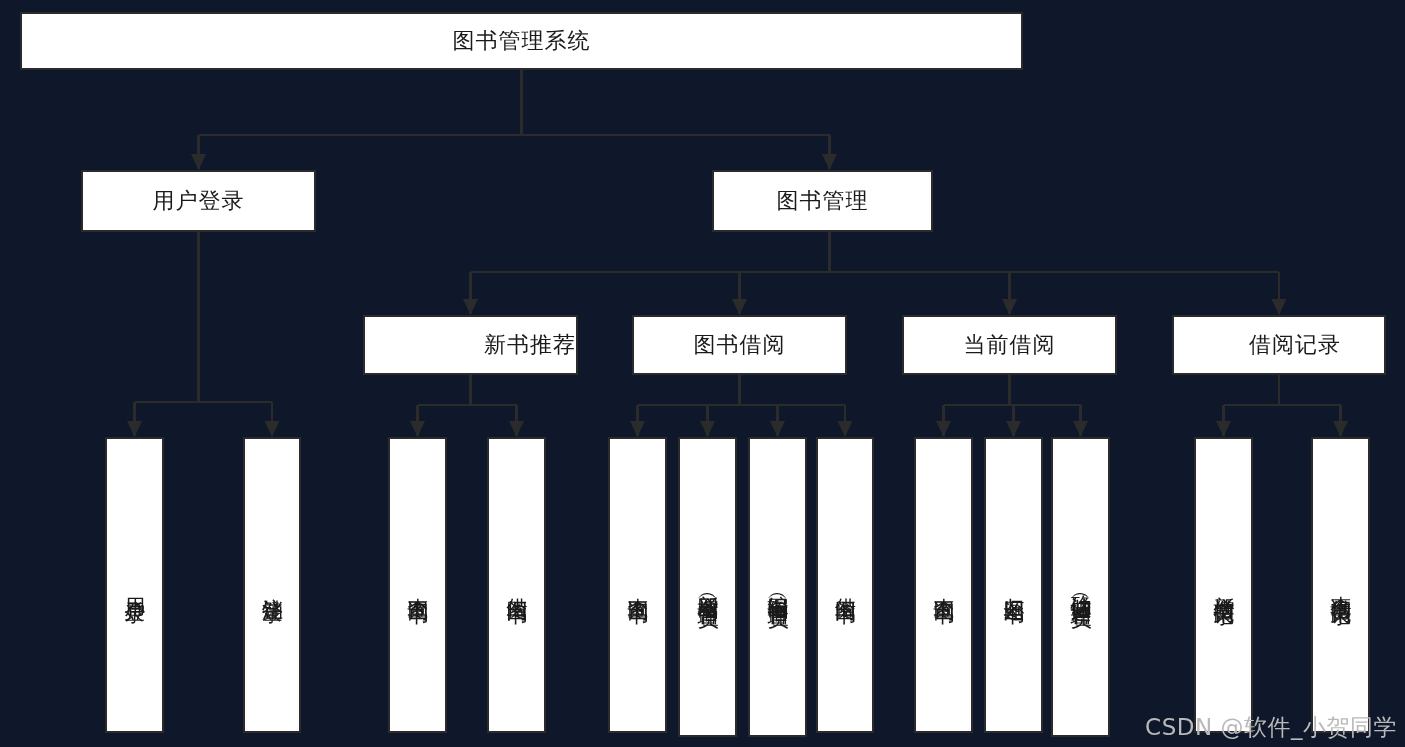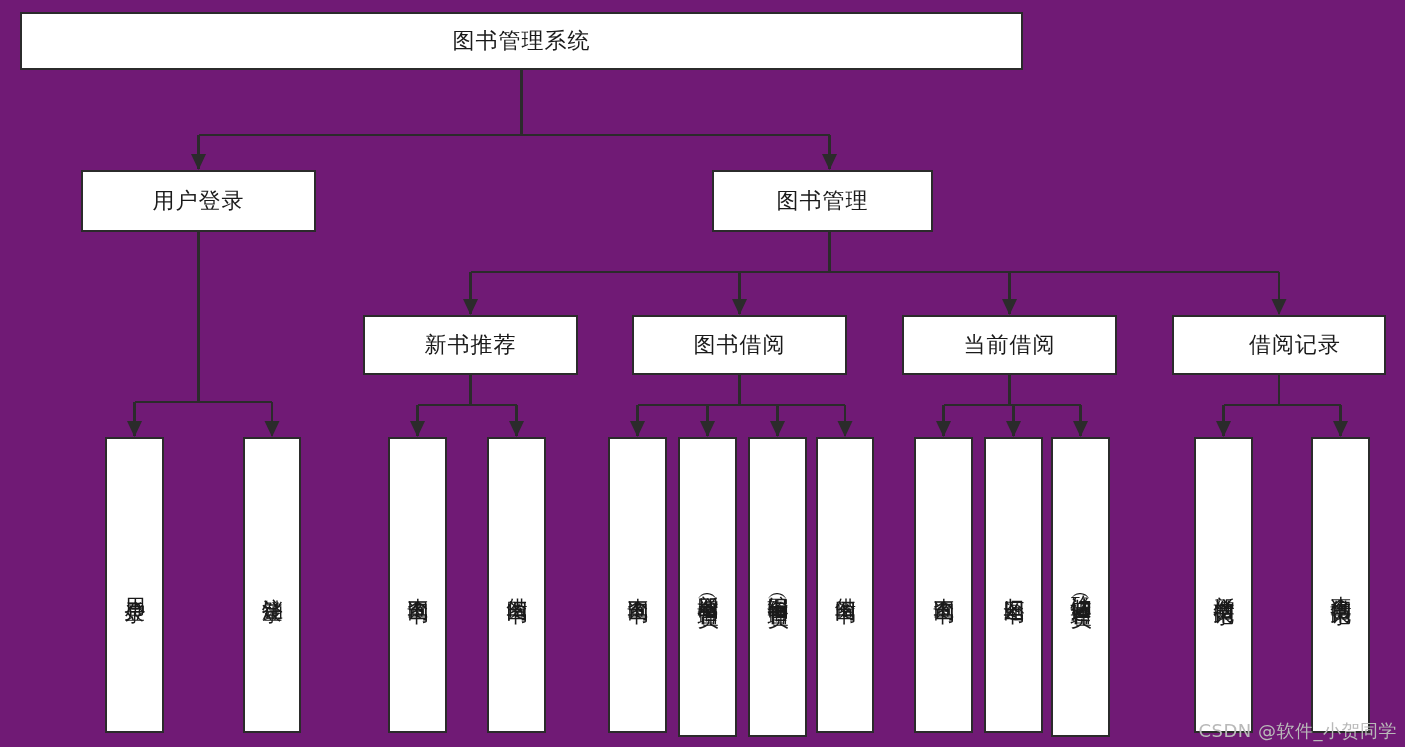--- a/index.html
+++ b/index.html
@@ -7,21 +7,21 @@
     padding: 0;
     background: #ffffff;
   }
   body {
     font-family: "DejaVu Sans", "Liberation Sans", sans-serif;
   }
   #diagram-root {
     position: relative;
     width: 1405px;
     height: 747px;
-    background: #701a75;
+    background: #0f172a;
     overflow: hidden;
   }
   .node {
     position: absolute;
     box-sizing: border-box;
     border: 2.5px solid #2b2b2b;
     background: #ffffff;
     display: flex;
     align-items: center;
     justify-content: center;
@@ -51,21 +51,21 @@
     left: 0;
     top: 0;
     width: 1405px;
     height: 747px;
     pointer-events: none;
   }
   #watermark {
     position: absolute;
     right: 8px;
     bottom: 4px;
-    font-size: 18px;
+    font-size: 23px;
     color: #b9b9b9;
     letter-spacing: 0.5px;
     white-space: nowrap;
     font-family: "DejaVu Sans", "Liberation Sans", sans-serif;
   }
 </style>
 </head>
 <body>
 
 <div id="diagram-root">
@@ -129,21 +129,21 @@
     <span>图书管理系统</span>
   </div>
 
   <div class="node horiz" style="left:81px;top:170px;width:235px;height:62px;">
     <span>用户登录</span>
   </div>
   <div class="node horiz" style="left:712px;top:170px;width:221px;height:62px;">
     <span>图书管理</span>
   </div>
 
-  <div class="node horiz" style="left:363px;top:315px;width:215px;height:60px;">
+  <div class="node horiz" style="left:363px;top:315px;width:215px;height:60px;justify-content:flex-end;">
     <span>新书推荐</span>
   </div>
   <div class="node horiz" style="left:632px;top:315px;width:215px;height:60px;">
     <span>图书借阅</span>
   </div>
   <div class="node horiz" style="left:902px;top:315px;width:215px;height:60px;">
     <span>当前借阅</span>
   </div>
   <div class="node horiz" style="left:1172px;top:315px;width:214px;height:60px;padding-left:32px;">
     <span>借阅记录</span>

